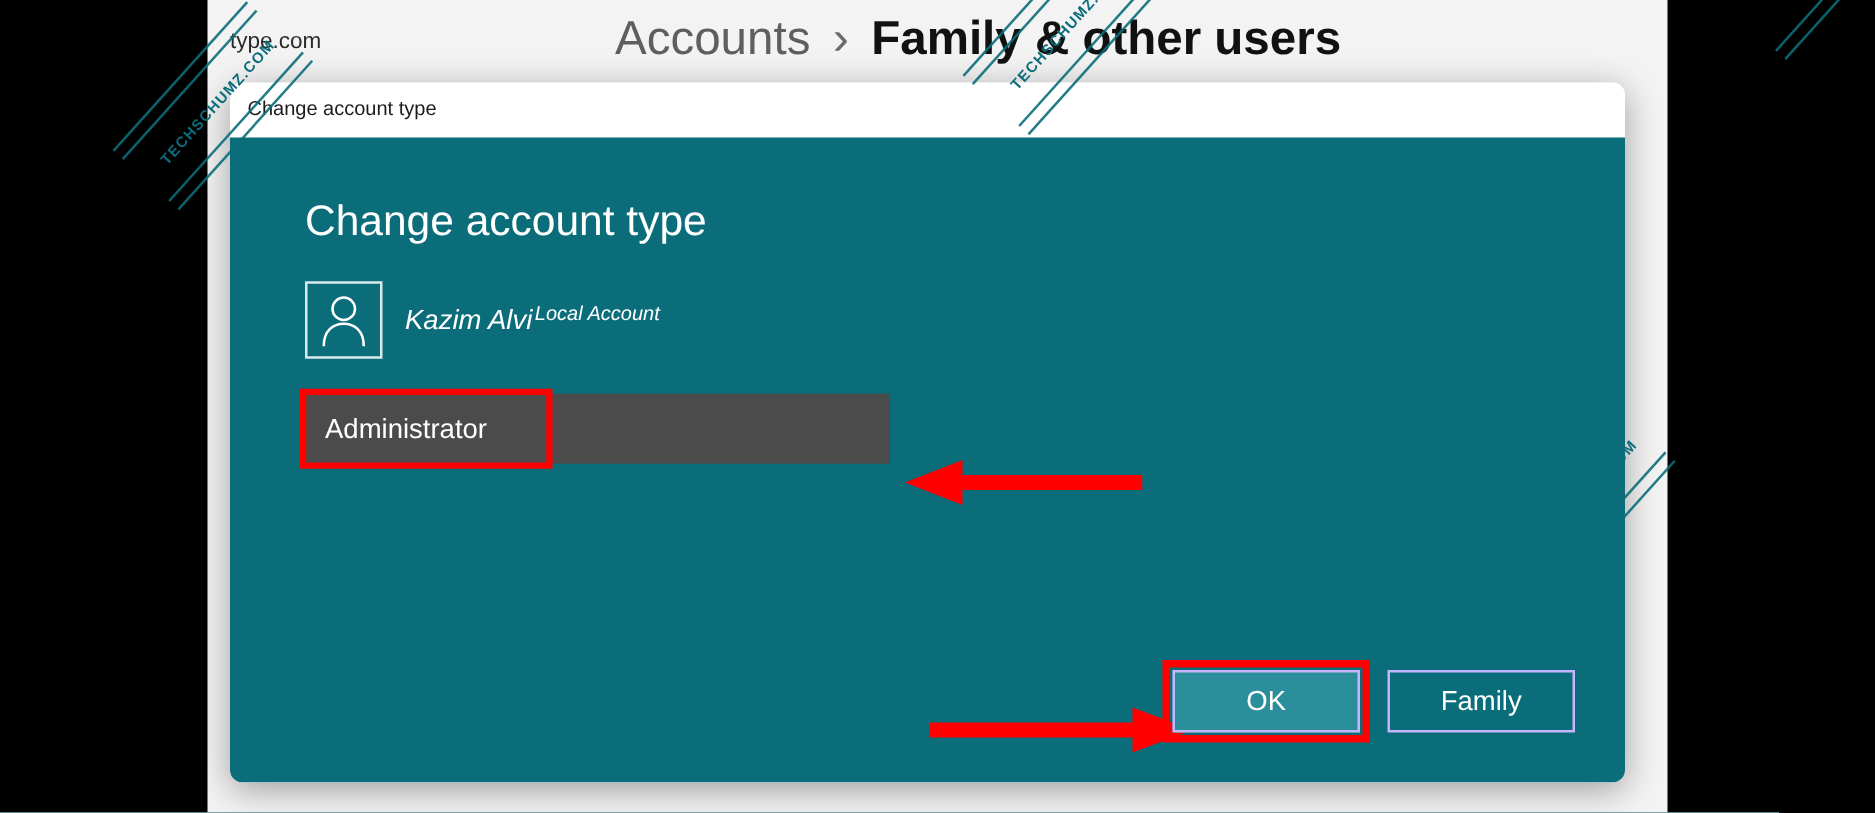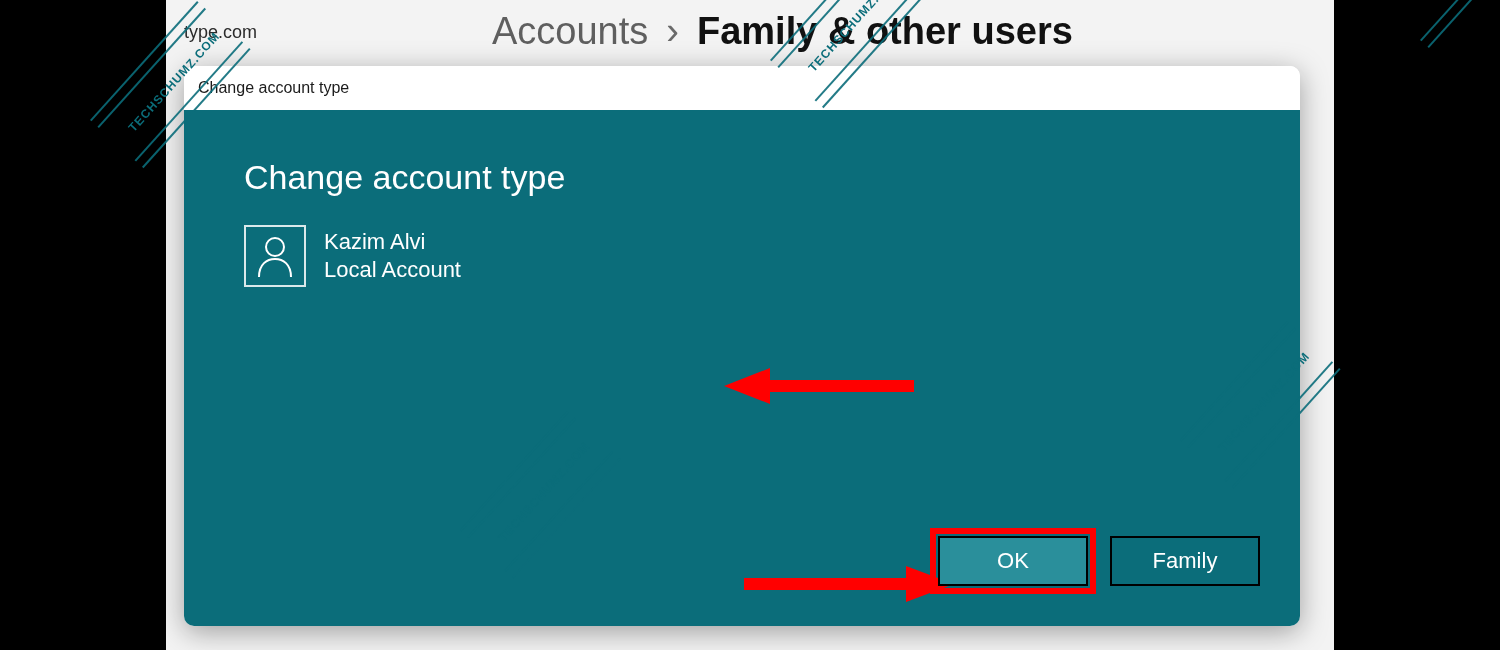--- a/index.html
+++ b/index.html
@@ -89,23 +89,23 @@
   }
   .avatar {
     width: 62px;
     height: 62px;
     border: 2px solid rgba(255,255,255,0.85);
     display: flex;
     align-items: center;
     justify-content: center;
   }
   .avatar svg { display: block; }
-  .user-meta { display: flex; flex-direction: column; gap: 2px; }
+  .user-meta { display: flex; gap: 2px; font-style: italic; }
   .user-name { font-size: 22px; font-weight: 400; }
-  .user-type { font-size: 22px; font-weight: 400; }
+  .user-type { font-size: 16px; font-weight: 400; }
 
   .select {
     width: 468px;
   }
   .select-option {
     height: 56px;
     display: flex;
     align-items: center;
     padding: 0 16px;
     font-size: 22px;
@@ -131,21 +131,21 @@
     position: absolute;
     right: 40px;
     bottom: 40px;
     display: flex;
     gap: 22px;
     align-items: center;
   }
   .btn {
     min-width: 150px;
     height: 50px;
-    border: 2px solid #000000;
+    border: 2px solid #c4b5fd;
     background: transparent;
     color: #fff;
     font-size: 22px;
     display: flex;
     align-items: center;
     justify-content: center;
     cursor: pointer;
   }
   .btn.ok {
     background: #2a8f9b;
@@ -215,20 +215,24 @@
               <path d="M4 43 C4 30 12 25 20 25 C28 25 36 30 36 43"></path>
             </svg>
           </div>
           <div class="user-meta">
             <span class="user-name">Kazim Alvi</span>
             <span class="user-type">Local Account</span>
           </div>
         </div>
 
         <div class="select">
+          <div class="select-option admin">
+            <span>Administrator</span>
+            <div class="redbox"></div>
+          </div>
         </div>
 
         <div class="arrow" style="left:540px; top:254px;">
           <svg width="190" height="44" viewBox="0 0 190 44">
             <line x1="190" y1="22" x2="40" y2="22" stroke="#ff0000" stroke-width="12"></line>
             <polygon points="0,22 46,4 46,40" fill="#ff0000"></polygon>
           </svg>
         </div>
 
         <div class="arrow" style="left:560px; top:452px;">

